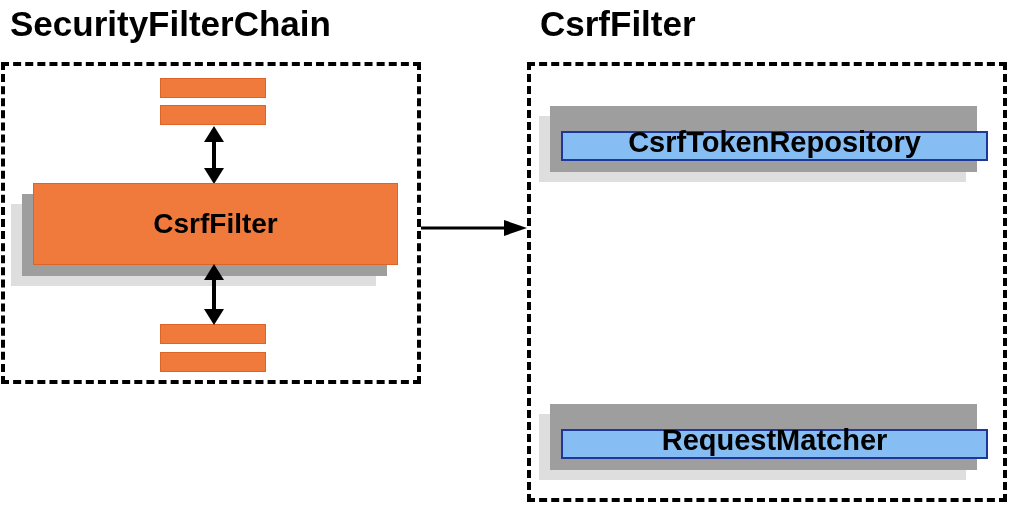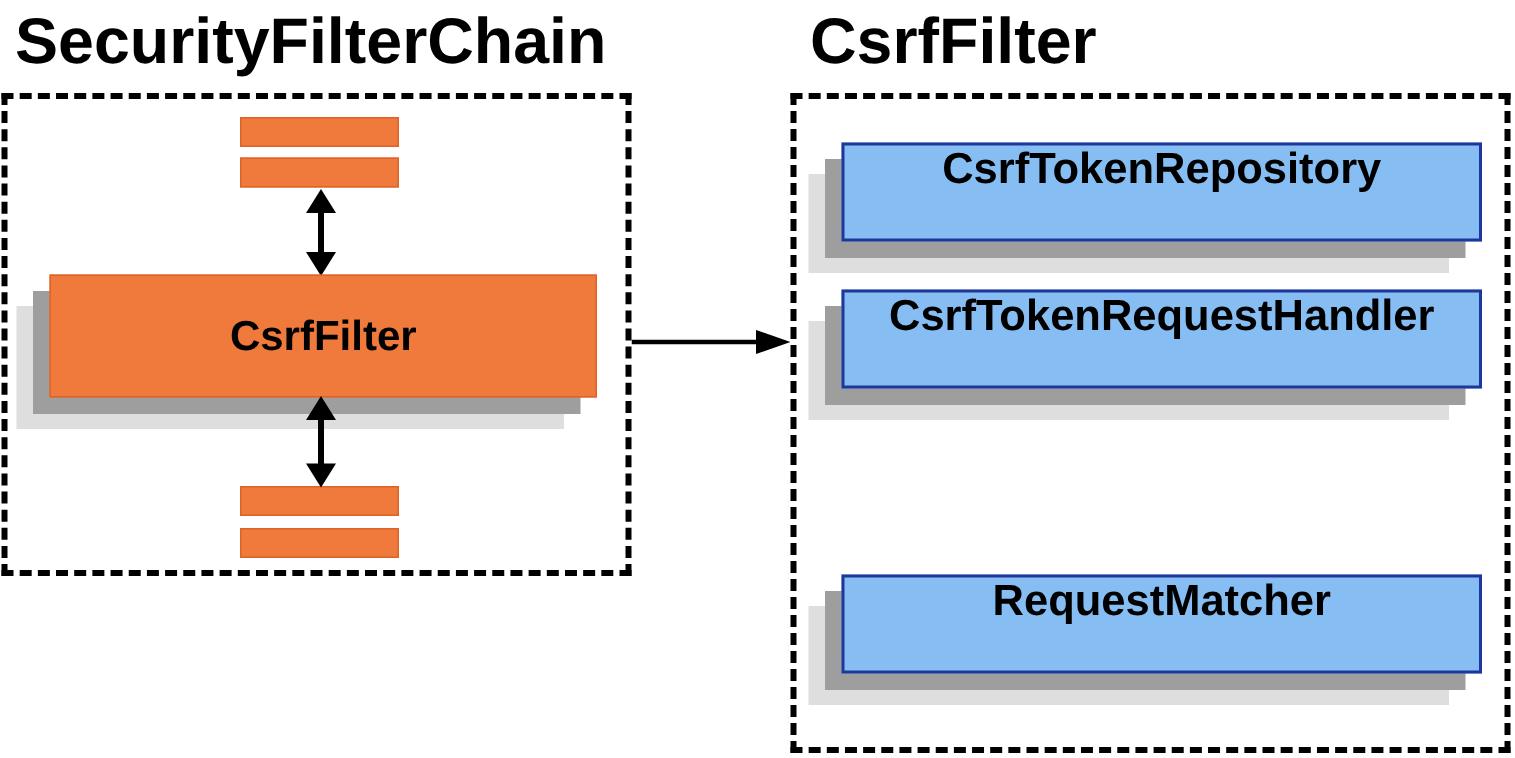--- a/index.html
+++ b/index.html
@@ -10,21 +10,21 @@
     width: 1010px;
     height: 505px;
     background: #ffffff;
     font-family: "Liberation Sans", sans-serif;
     overflow: hidden;
   }
 
   .panel-title {
     position: absolute;
     top: 4px;
-    font-size: 43px;
+    font-size: 35px;
     font-weight: bold;
     color: var(--title-text, #000);
     letter-spacing: 0px;
     white-space: nowrap;
   }
   #title-left  { left: 10px; }
   #title-right { left: 540px; }
 
   .boundary {
     position: absolute;
@@ -68,29 +68,30 @@
   .orange-face .box-label {
     font-size: 28px;
     font-weight: bold;
     color: #000;
   }
 
   .component { left: 561px; width: 427px; height: 66px; }
   #comp1 { top: 95px;  }
   #comp2 { top: 193px; }
   #comp3 { top: 294px; }
-  #comp4 { top: 383px; border-radius: 26px; }
+  #comp4 { top: 393px; border-radius: 26px; }
   .blue-face {
     position: absolute;
     inset: 0;
     background: var(--blue-fill, #86BEF3);
     border: 2px solid var(--blue-border, #1E3799);
     display: flex;
-    align-items: flex-start;
+    align-items: flex-end;
     justify-content: center;
+    margin-top: 36px;
   }
   .blue-face .box-label {
     font-size: 29px;
     font-weight: bold;
     color: #000;
     white-space: nowrap;
   }
 
   .arrow-svg { position: absolute; display: block; }
   #varrow-top    { left: 196px; top: 126px; }
@@ -140,27 +141,20 @@
   <div id="boundary-right" class="boundary"></div>
 
   <div id="comp1" class="shape-group component">
     <div class="shadow shadow-light"></div>
     <div class="shadow shadow-dark"></div>
     <div class="blue-face">
       <span class="box-label">CsrfTokenRepository</span>
     </div>
   </div>
 
-  <div id="comp2" class="shape-group component">
-    <div class="shadow shadow-light"></div>
-    <div class="shadow shadow-dark"></div>
-    <div class="blue-face">
-      <span class="box-label">CsrfTokenRequestHandler</span>
-    </div>
-  </div>
 
 
   <div id="comp4" class="shape-group component">
     <div class="shadow shadow-light"></div>
     <div class="shadow shadow-dark"></div>
     <div class="blue-face">
       <span class="box-label">RequestMatcher</span>
     </div>
   </div>
 

